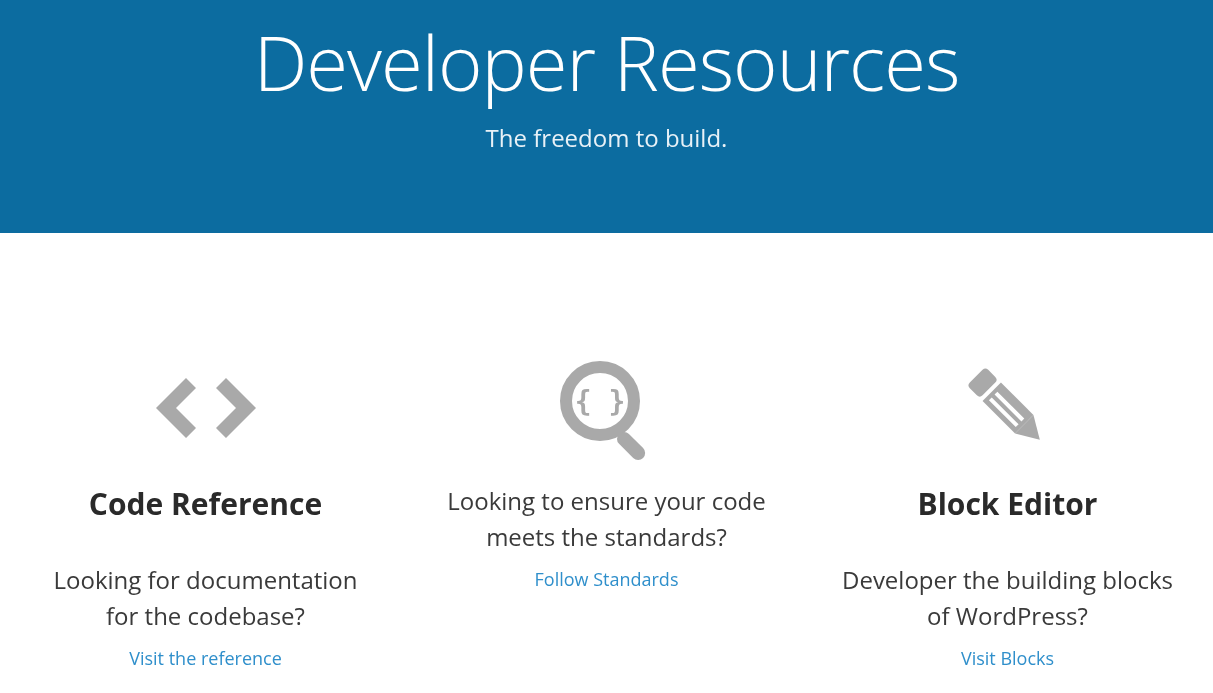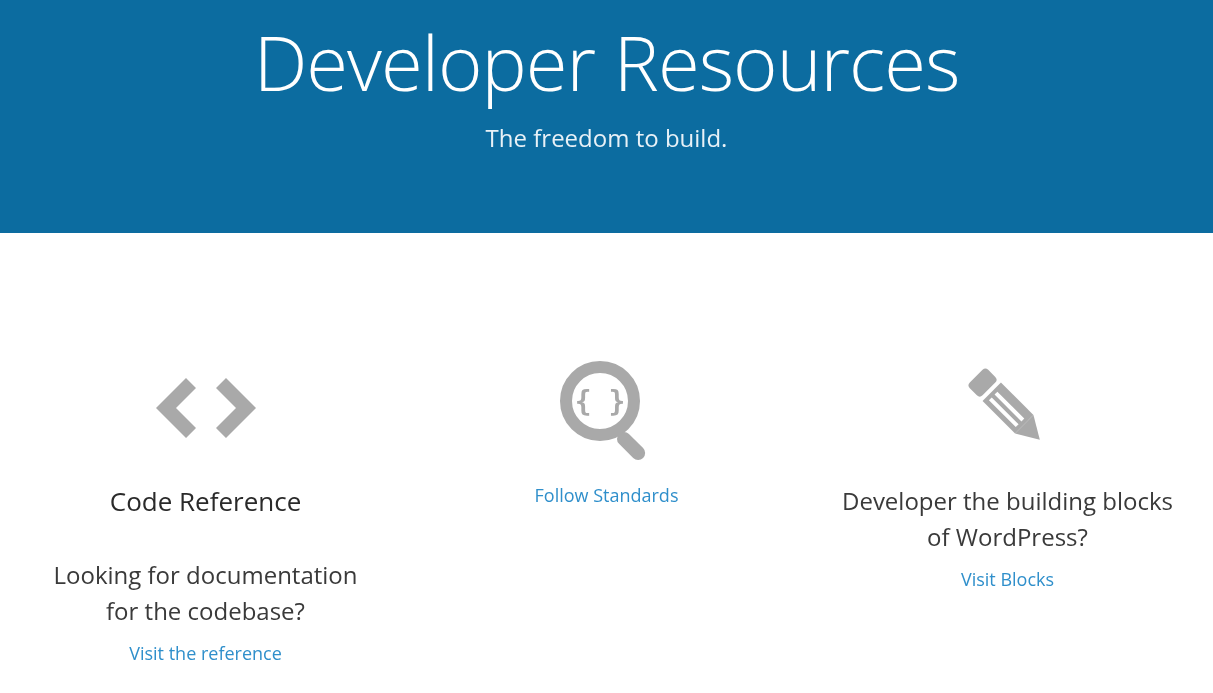--- a/index.html
+++ b/index.html
@@ -47,22 +47,22 @@
       height: 130px;
       display: flex;
       align-items: center;
       justify-content: center;
       margin-bottom: 10px;
     }
     .icon-wrap svg {
       fill: #a9a9a9;
     }
     .card-title {
-      font-size: 26px;
-      font-weight: 400;
+      font-size: 30px;
+      font-weight: 700;
       color: #2a2a2a;
       margin-bottom: 38px;
     }
     .card-desc {
       font-size: 24px;
       color: #3a3a3a;
       line-height: 1.5;
       margin-bottom: 12px;
       padding: 0 10px;
     }
@@ -97,32 +97,34 @@
   </div>
 
   <div class="card">
     <div class="icon-wrap">
       <svg width="110" height="110" viewBox="0 0 110 110">
         <circle cx="48" cy="48" r="34" fill="none" stroke="#a9a9a9" stroke-width="12"></circle>
         <rect x="72" y="76" width="34" height="14" rx="7" transform="rotate(45 72 76)"></rect>
         <text x="48" y="58" font-size="28" text-anchor="middle" fill="#a9a9a9" font-family="monospace" font-weight="bold">{ }</text>
       </svg>
     </div>
+    <p class="card-desc">Looking to ensure your code meets the standards?</p>
     <a class="card-link">Follow Standards</a>
   </div>
 
   <div class="card">
     <div class="icon-wrap">
       <svg width="110" height="110" viewBox="0 0 110 110">
         <g transform="rotate(-45 55 55)">
           <rect x="42" y="10" width="26" height="18" rx="4"></rect>
           <rect x="42" y="32" width="26" height="46"></rect>
           <rect x="47" y="36" width="4" height="38" fill="#fff"></rect>
           <rect x="55" y="36" width="4" height="38" fill="#fff"></rect>
           <polygon points="42,78 68,78 55,100"></polygon>
         </g>
       </svg>
     </div>
+    <h2 class="card-title">Block Editor</h2>
     <p class="card-desc">Developer the building blocks of WordPress?</p>
     <a class="card-link">Visit Blocks</a>
   </div>
 
 </div>
 
 </body></html>

